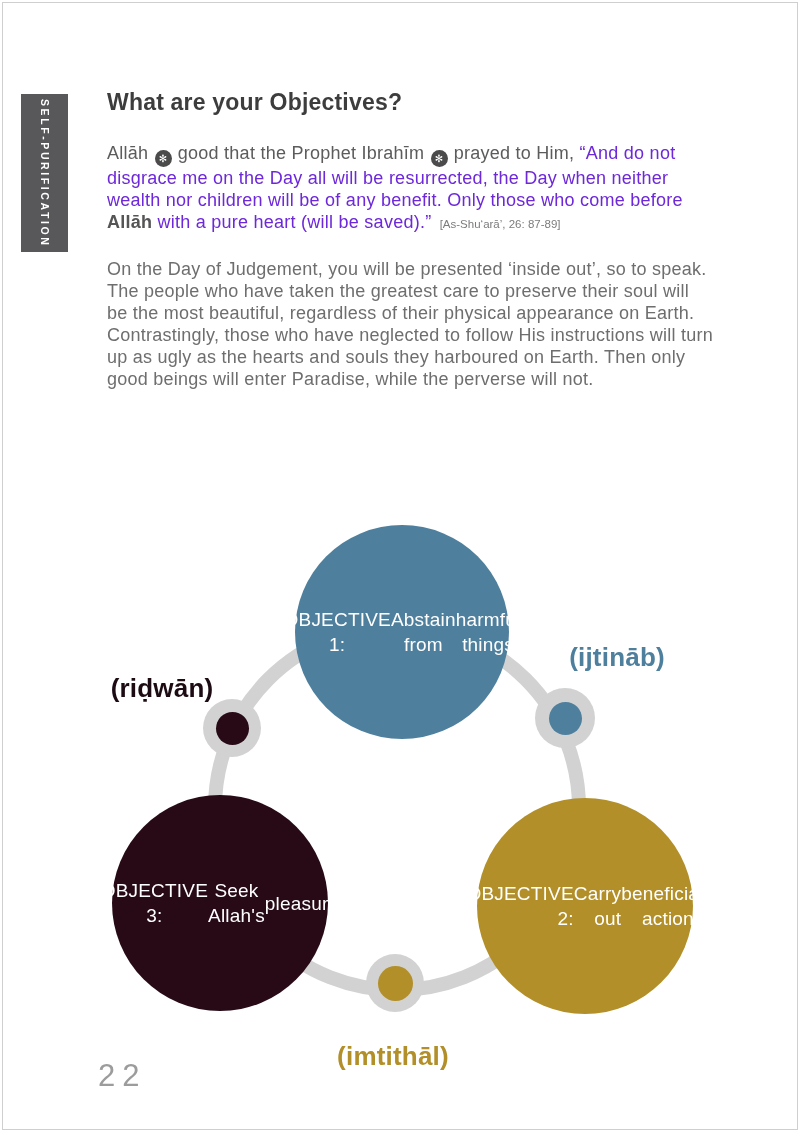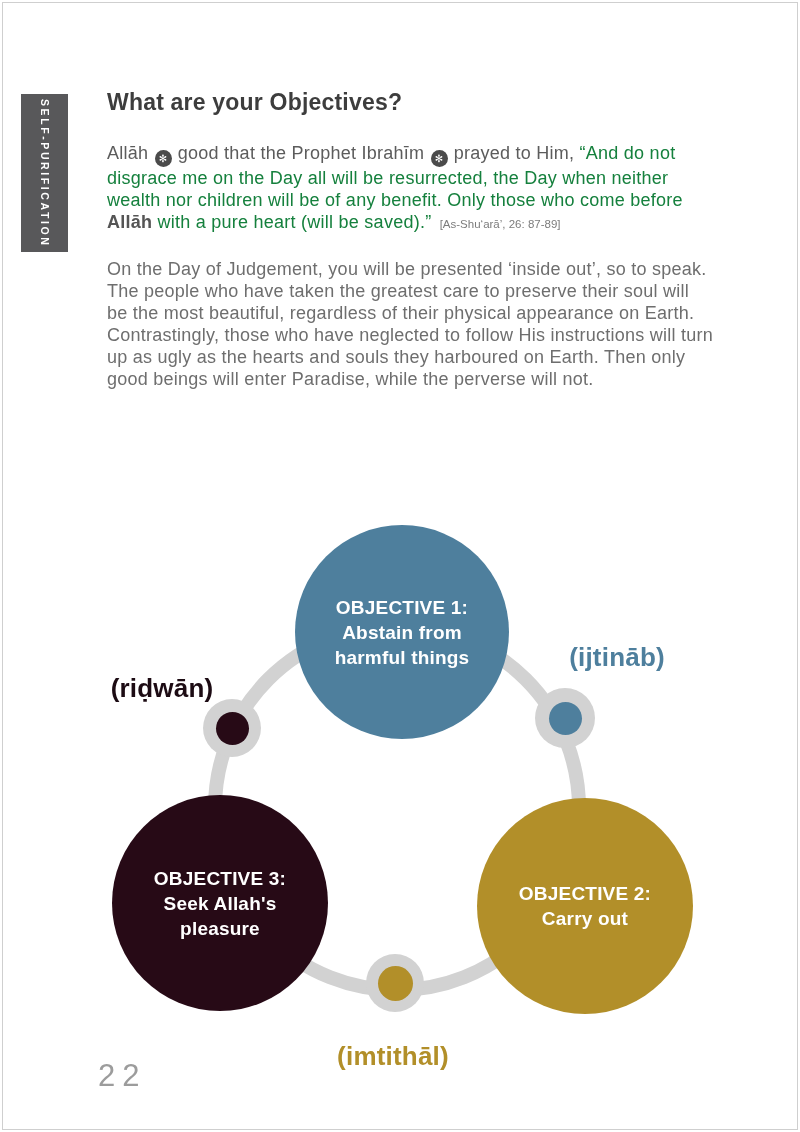--- a/index.html
+++ b/index.html
@@ -24,21 +24,21 @@
   .content { position:absolute; left:107px; top:88px; width:606px; }
   h1 {
     font-size:23px; line-height:28px; font-weight:bold; color:var(--heading_text);
     letter-spacing:0.2px; margin-bottom:26px;
   }
   p {
     font-size:18px; line-height:22px; color:var(--body_text);
     letter-spacing:0.25px; margin-bottom:23px;
   }
   .lead { color:#5c5c5c; }
-  .quote { color:#15803d; }
+  .quote { color:#6d28d9; }
   .qbold { color:#555555; font-weight:bold; }
   .cite { font-size:11.5px; color:#7c7c7c; letter-spacing:0; margin-left:3px; white-space:nowrap; }
   .honorific {
     display:inline-flex; width:17px; height:17px; border-radius:50%;
     background:#4b4b4b; color:#ffffff; font-size:10px; line-height:17px;
     align-items:center; justify-content:center; vertical-align:-3px; margin:0 1px;
   }
   
   .diagram { position:absolute; left:0; top:515px; width:800px; height:570px; }
   .ring {
@@ -49,22 +49,22 @@
           display:flex; align-items:center; justify-content:center; }
   .node .dot { border-radius:50%; }
   .node-ridwan  { left:203px; top:184px; width:58px; height:58px; }
   .node-ridwan .dot  { width:33px; height:33px; background:var(--dark); }
   .node-ijtinab { left:535px; top:173px; width:60px; height:60px; }
   .node-ijtinab .dot { width:33px; height:33px; background:var(--blue); }
   .node-imtithal{ left:366px; top:439px; width:58px; height:58px; }
   .node-imtithal .dot{ width:35px; height:35px; background:var(--gold); }
   .obj-circle {
     position:absolute; border-radius:50%; z-index:3;
-    display:flex; flex-direction:column; align-items:center; justify-content:center;
-    color:#ffffff; font-weight:bold; font-size:19px; line-height:25px; text-align:center;
+    display:flex; flex-direction:row; align-items:center; justify-content:center;
+    color:#ffffff; font-weight:normal; font-size:19px; line-height:25px; text-align:center;
     letter-spacing:0.2px;
   }
   .obj1 { left:295px; top:10px;  width:214px; height:214px; background:var(--blue); }
   .obj3 { left:112px; top:280px; width:216px; height:216px; background:var(--dark); }
   .obj2 { left:477px; top:283px; width:216px; height:216px; background:var(--gold);text-align:right; }
   .ar-label {
     position:absolute; width:180px; text-align:center; z-index:4;
     font-weight:bold; font-size:26px; letter-spacing:0.2px;
   }
   .label-ijtinab  { left:527px; top:127px; color:var(--blue); }
@@ -121,20 +121,21 @@
     <div>harmful things</div>
   </div>
   <div class="obj-circle obj3">
     <div>OBJECTIVE 3:</div>
     <div>Seek Allah's</div>
     <div>pleasure</div>
   </div>
   <div class="obj-circle obj2">
     <div>OBJECTIVE 2:</div>
     <div>Carry out</div>
+    <div>beneficial actions</div>
   </div>
 
   <div class="ar-label label-ijtinab">(ijtināb)</div>
   <div class="ar-label label-imtithal">(imtithāl)</div>
   <div class="ar-label label-ridwan">(riḍwān)</div>
 </div>
 
 <div class="page-number">22</div>
 
 </body></html>

